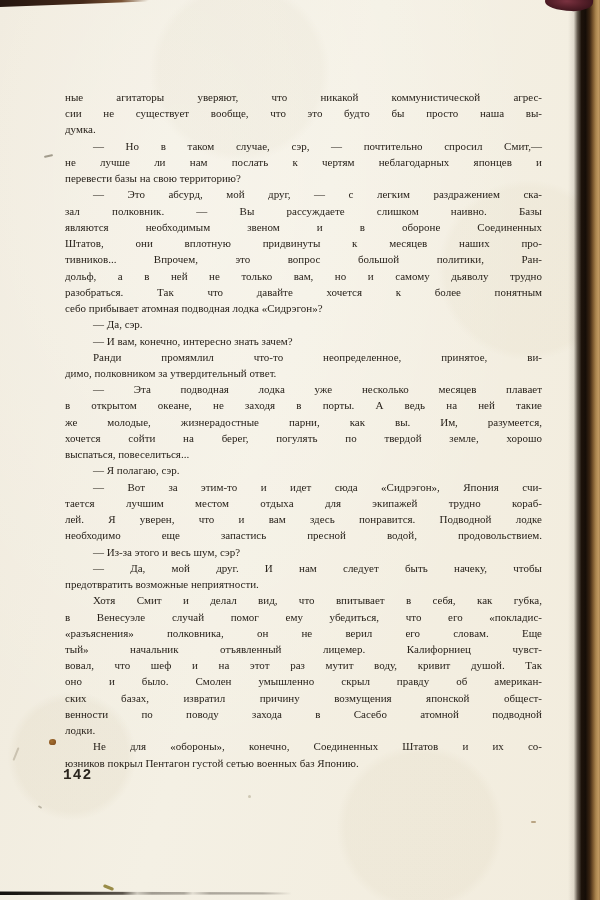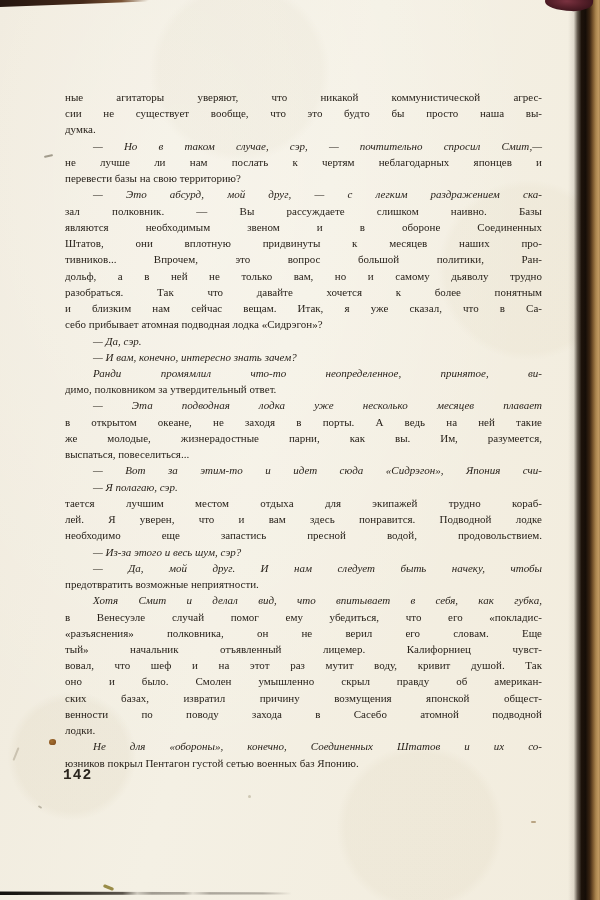--- a/index.html
+++ b/index.html
@@ -28,21 +28,21 @@
     font-size:11px;line-height:16.23px;
     color:#29231c;
     text-rendering:optimizeLegibility;
     margin-top:28px;
   }
   .line{
     text-align:justify;
     text-align-last:justify;
     white-space:normal;
   }
-  .line.indent{text-indent:28px;font-style:italic;}
+  .line.indent{text-indent:28px;}
   .line.pend{text-align-last:left;}
   .pagenum{
     position:absolute;left:63px;top:767px;
     font-size:14.5px;font-weight:600;color:#2b261f;letter-spacing:1px;font-family:Liberation Mono, monospace;
   }
   
   .edge-right{
     position:absolute;top:0;right:0;width:32px;height:900px;
     background:linear-gradient(to right,
       rgba(40,28,16,0) 0%,
@@ -114,32 +114,32 @@
       <div class="line indent">— Но в таком случае, сэр, — почтительно спросил Смит,—</div>
       <div class="line">не лучше ли нам послать к чертям неблагодарных японцев и</div>
       <div class="line pend">перевести базы на свою территорию?</div>
       <div class="line indent">— Это абсурд, мой друг, — с легким раздражением ска-</div>
       <div class="line">зал полковник. — Вы рассуждаете слишком наивно. Базы</div>
       <div class="line">являются необходимым звеном и в обороне Соединенных</div>
       <div class="line">Штатов, они вплотную придвинуты к месяцев наших про-</div>
       <div class="line">тивников... Впрочем, это вопрос большой политики, Ран-</div>
       <div class="line">дольф, а в ней не только вам, но и самому дьяволу трудно</div>
       <div class="line">разобраться. Так что давайте хочется к более понятным</div>
-      <div class="line">и близким нам сейчас вещам. Итак, я уже сказал, что в Са-</div>
       <div class="line pend">себо прибывает атомная подводная лодка «Сидрэгон»?</div>
       <div class="line indent pend">— Да, сэр.</div>
       <div class="line indent pend">— И вам, конечно, интересно знать зачем?</div>
       <div class="line indent">Ранди промямлил что-то неопределенное, принятое, ви-</div>
       <div class="line pend">димо, полковником за утвердительный ответ.</div>
       <div class="line indent">— Эта подводная лодка уже несколько месяцев плавает</div>
       <div class="line">в открытом океане, не заходя в порты. А ведь на ней такие</div>
       <div class="line">же молодые, жизнерадостные парни, как вы. Им, разумеется,</div>
+      <div class="line">хочется сойти на берег, погулять по твердой земле, хорошо</div>
       <div class="line pend">выспаться, повеселиться...</div>
+      <div class="line indent pend">— Я полагаю, сэр.</div>
       <div class="line indent">— Вот за этим-то и идет сюда «Сидрэгон», Япония счи-</div>
-      <div class="line indent pend">— Я полагаю, сэр.</div>
       <div class="line">тается лучшим местом отдыха для экипажей трудно кораб-</div>
       <div class="line">лей. Я уверен, что и вам здесь понравится. Подводной лодке</div>
       <div class="line">необходимо еще запастись пресной водой, продовольствием.</div>
       <div class="line indent pend">— Из-за этого и весь шум, сэр?</div>
       <div class="line indent">— Да, мой друг. И нам следует быть начеку, чтобы</div>
       <div class="line pend">предотвратить возможные неприятности.</div>
       <div class="line indent">Хотя Смит и делал вид, что впитывает в себя, как губка,</div>
       <div class="line">в Венесуэле случай помог ему убедиться, что его «покладис-</div>
       <div class="line">«разъяснения» полковника, он не верил его словам. Еще</div>
       <div class="line">тый» начальник отъявленный лицемер. Калифорниец чувст-</div>

